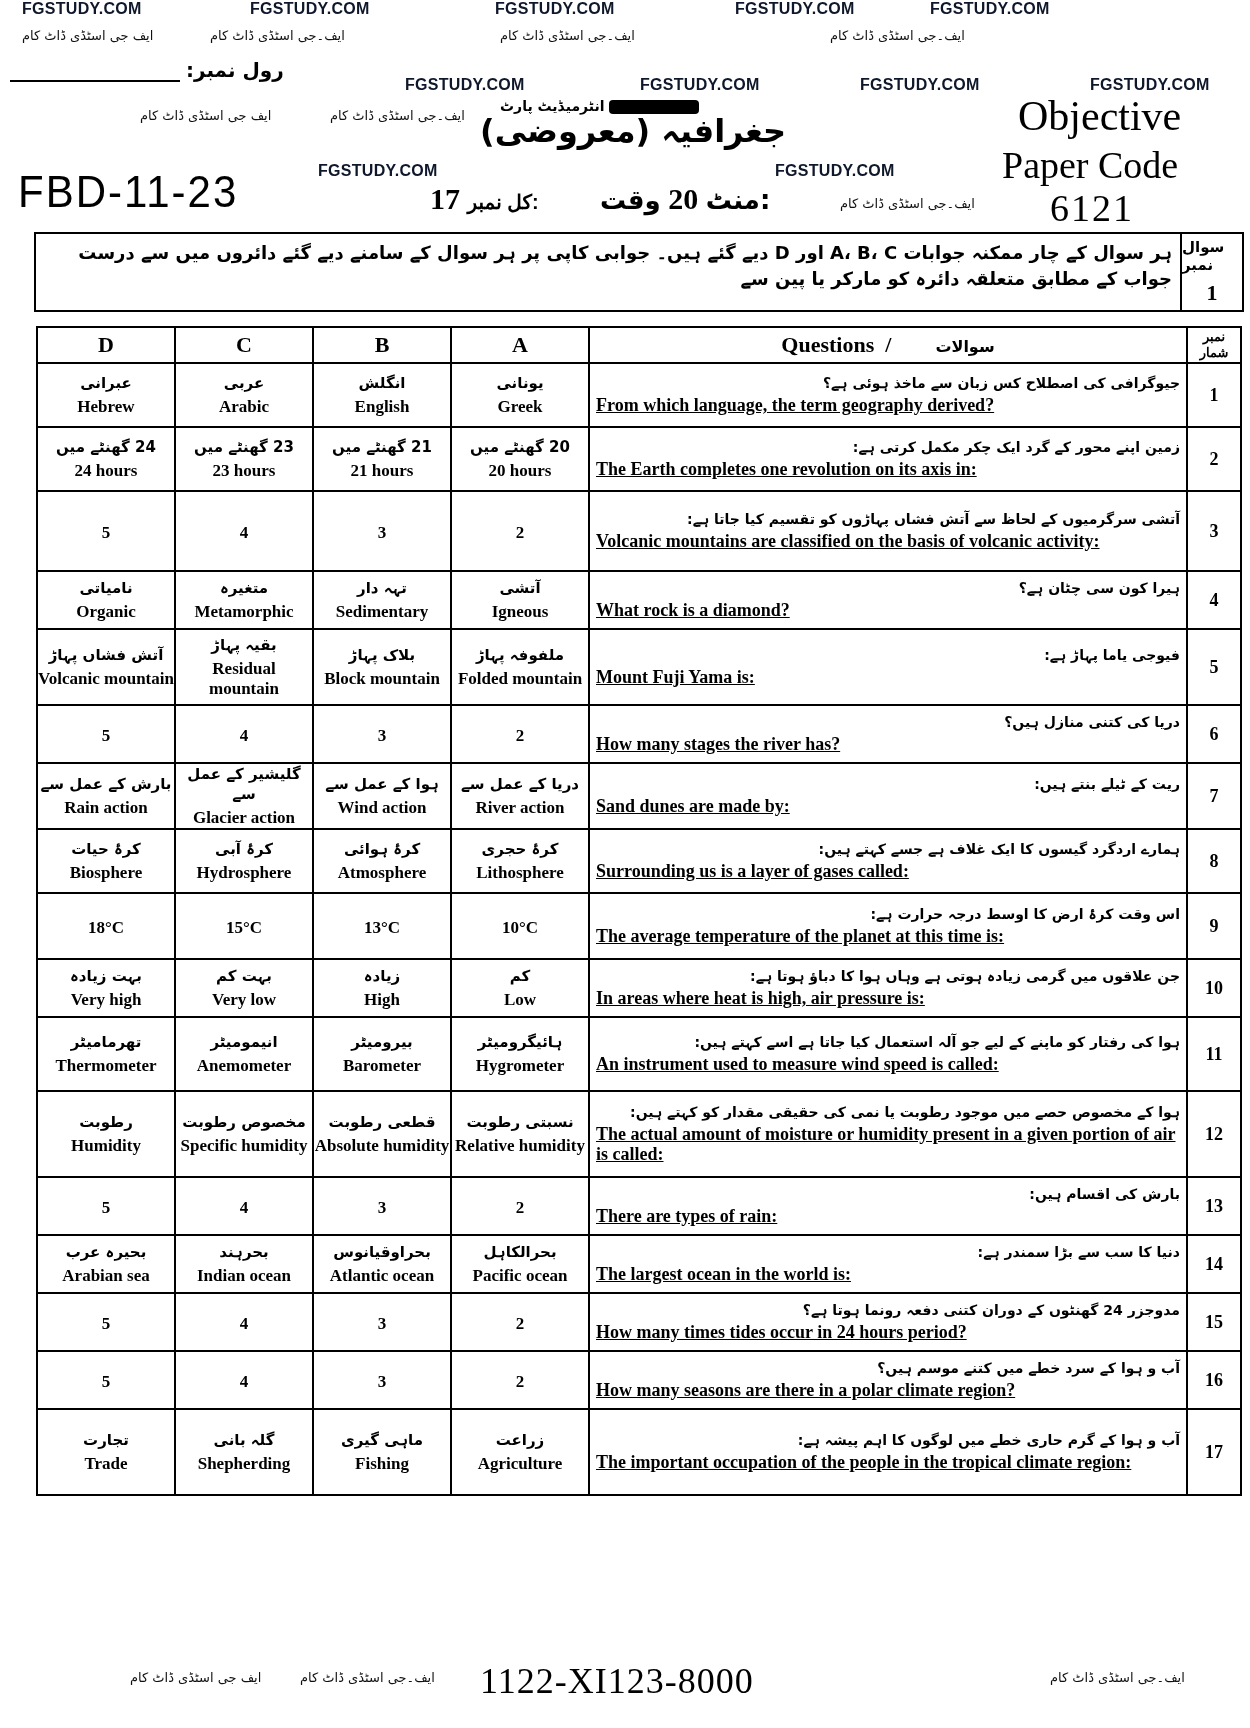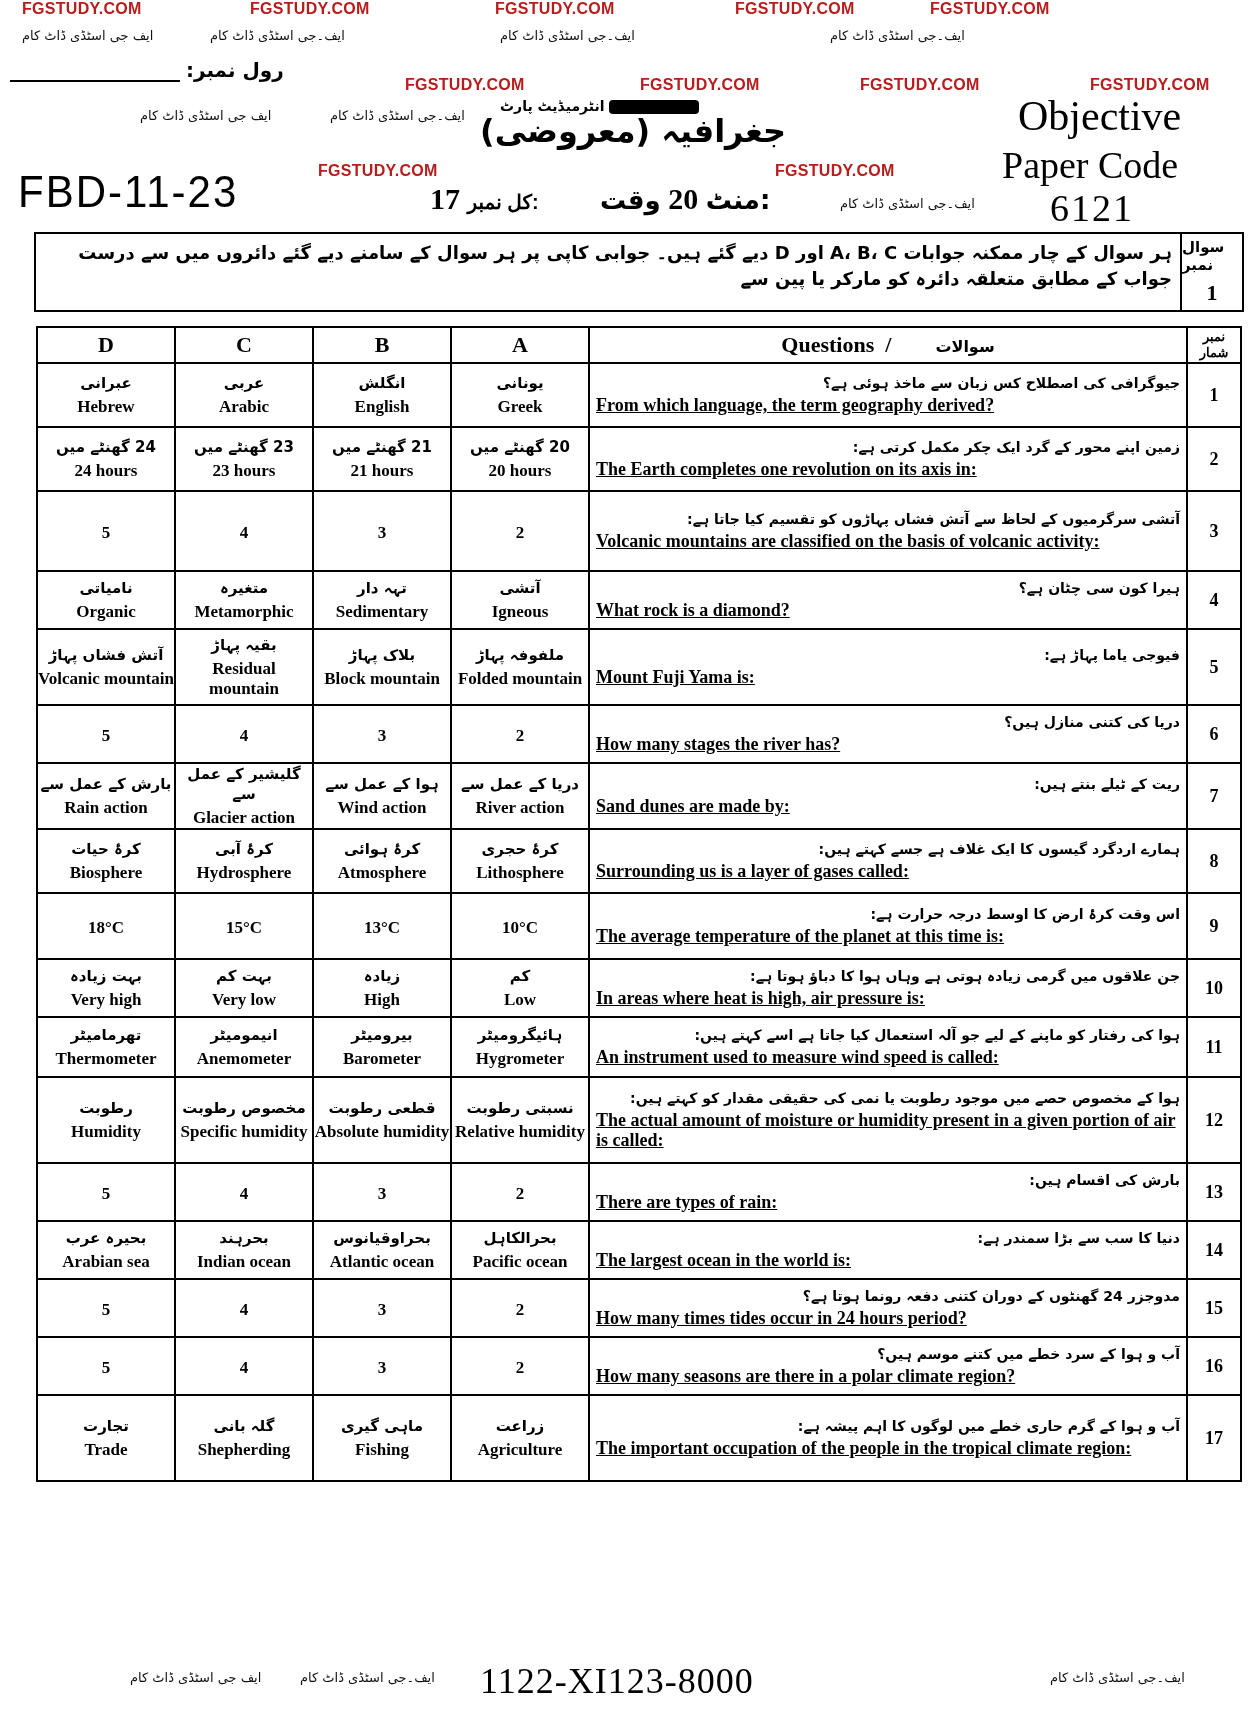--- a/index.html
+++ b/index.html
@@ -1,17 +1,17 @@
 <!DOCTYPE html>
 <html><head>
 <meta charset="utf-8">
 <style>
   html,body{margin:0;padding:0;background:#fff;}
   body{width:1250px;height:1728px;position:relative;overflow:hidden;color:#000;font-family:"Liberation Serif",serif;}
-  .wm{position:absolute;font-family:"Liberation Sans",sans-serif;font-weight:bold;font-size:16px;color:#b91c1c;letter-spacing:0.3px;}
+  .wm{position:absolute;font-family:"Liberation Sans",sans-serif;font-weight:bold;font-size:16px;color:#0f172a;letter-spacing:0.3px;}
   .urdu-wm{position:absolute;font-family:"DejaVu Sans",sans-serif;font-size:13px;direction:rtl;color:#111;}
   .roll{position:absolute;left:10px;top:58px;display:flex;align-items:flex-end;gap:6px;}
   .roll-line{width:170px;border-bottom:2px solid #000;height:20px;}
   .roll-label{font-family:"DejaVu Sans",sans-serif;font-weight:bold;font-size:20px;direction:rtl;}
   .fbd{position:absolute;left:18px;top:168px;font-family:"Liberation Sans",sans-serif;font-size:42px;letter-spacing:2px;font-weight:normal;transform:scaleY(1.05);}
   .subject{position:absolute;left:480px;top:112px;font-family:"DejaVu Sans",sans-serif;font-weight:bold;font-size:32px;direction:rtl;}
   .paper-type{position:absolute;left:500px;top:98px;font-family:"DejaVu Sans",sans-serif;font-weight:bold;font-size:14px;direction:rtl;}
   .redact{display:inline-block;width:90px;height:14px;background:#000;vertical-align:middle;border-radius:4px;}
   .total{position:absolute;left:430px;top:182px;font-family:"Liberation Serif",serif;font-weight:bold;font-size:30px;}
   .total .ur{font-family:Liberation Sans, sans-serif;font-size:20px;}
@@ -215,21 +215,21 @@
         <td class="opt"><span class="u">بہت زیادہ</span><span>Very high</span></td>
         <td class="opt"><span class="u">بہت کم</span><span>Very low</span></td>
         <td class="opt"><span class="u">زیادہ</span><span>High</span></td>
         <td class="opt"><span class="u">کم</span><span>Low</span></td>
         <td class="qcell">
           <div class="u">جن علاقوں میں گرمی زیادہ ہوتی ہے وہاں ہوا کا دباؤ ہوتا ہے:</div>
           <div class="e">In areas where heat is high, air pressure is:</div>
         </td>
         <td class="num">10</td>
       </tr>
-      <tr style="height: 60px;">
+      <tr style="height: 74px;">
         <td class="opt"><span class="u">تھرمامیٹر</span><span>Thermometer</span></td>
         <td class="opt"><span class="u">انیمومیٹر</span><span>Anemometer</span></td>
         <td class="opt"><span class="u">بیرومیٹر</span><span>Barometer</span></td>
         <td class="opt"><span class="u">ہائیگرومیٹر</span><span>Hygrometer</span></td>
         <td class="qcell">
           <div class="u">ہوا کی رفتار کو ماپنے کے لیے جو آلہ استعمال کیا جاتا ہے اسے کہتے ہیں:</div>
           <div class="e">An instrument used to measure wind speed is called:</div>
         </td>
         <td class="num">11</td>
       </tr>

